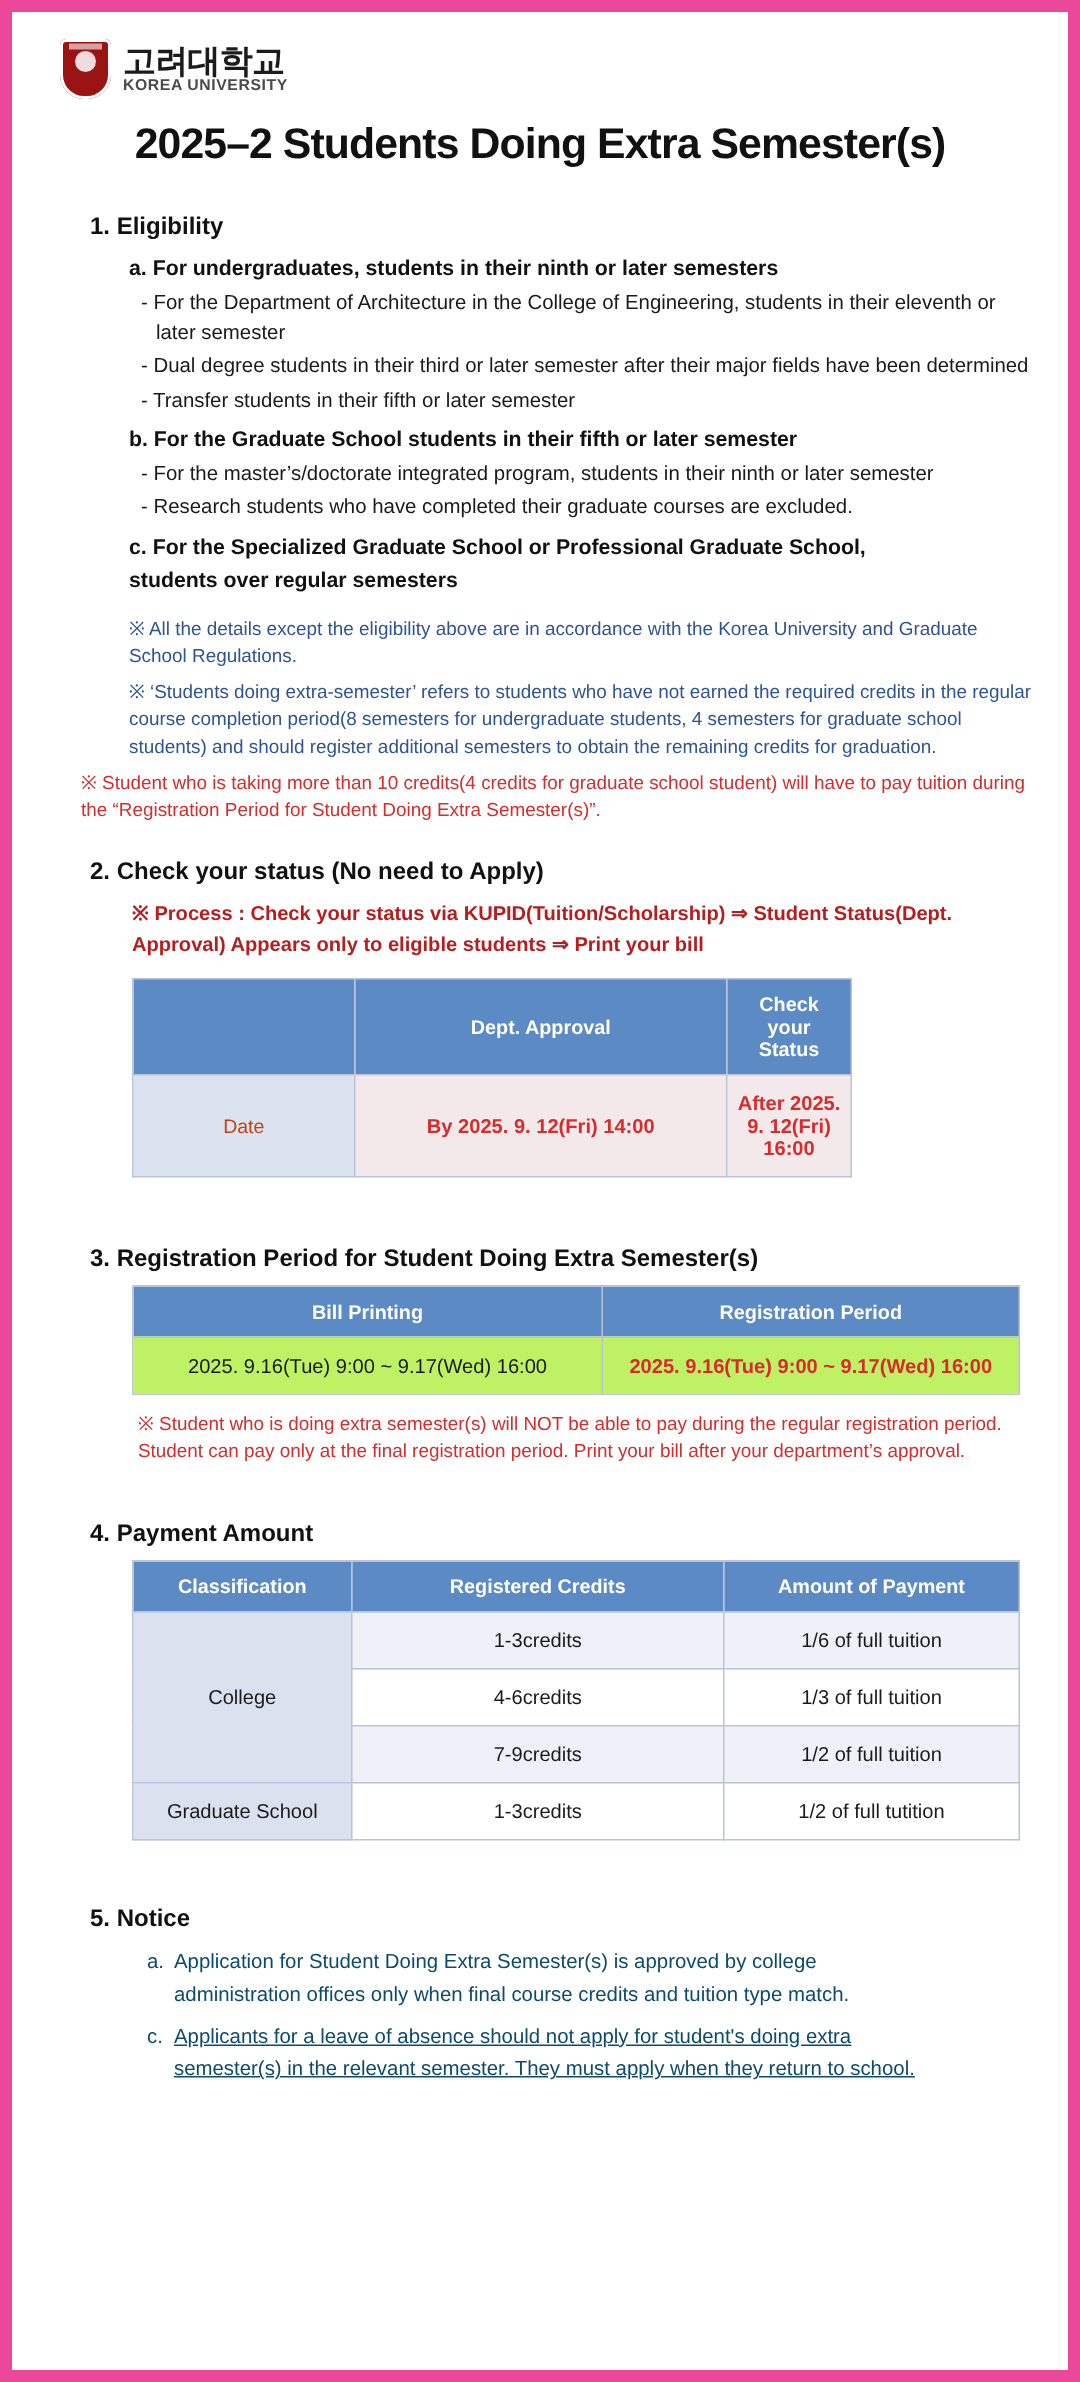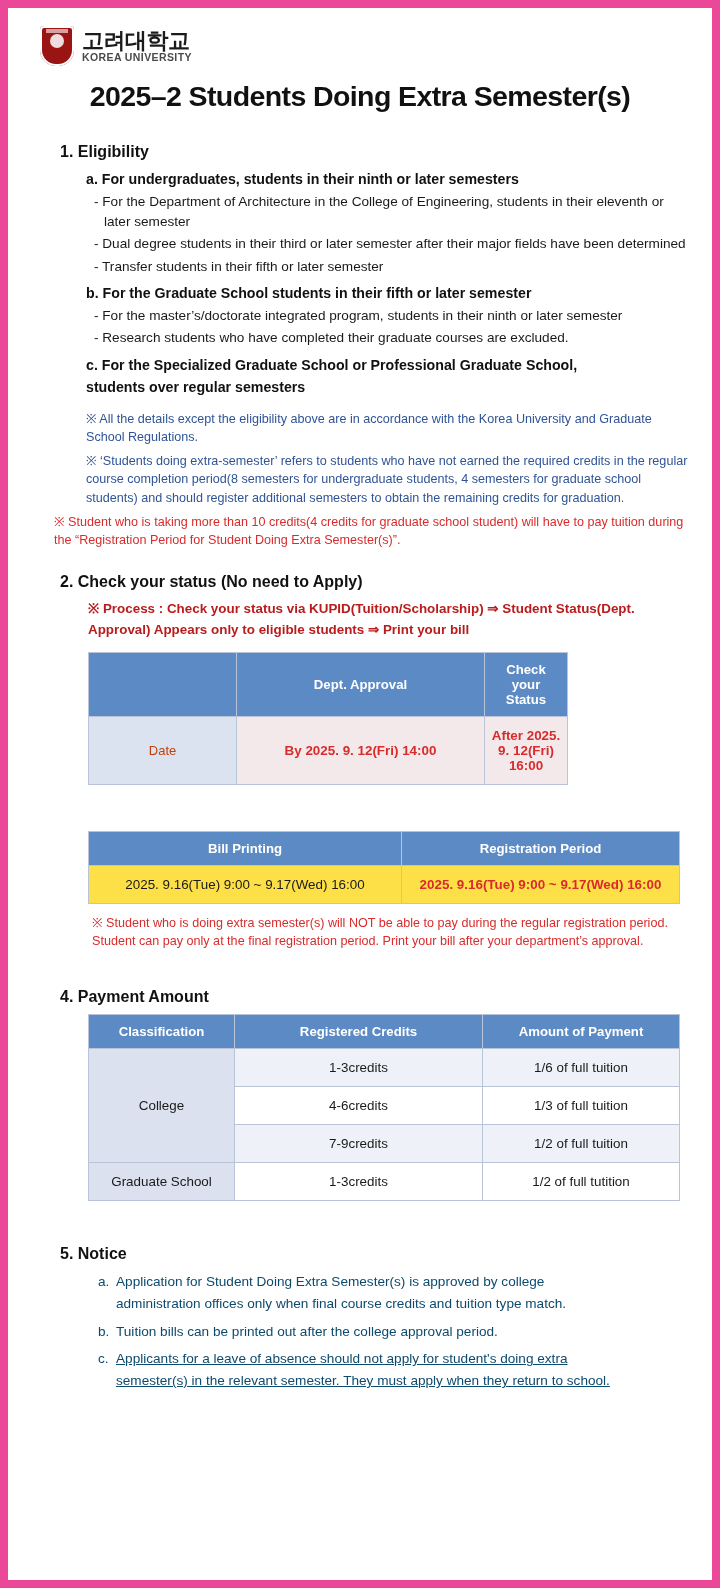--- a/index.html
+++ b/index.html
@@ -156,21 +156,21 @@
   .tbl-status td { padding: 11px 6px; }
   .tbl-status .lbl { background: #dce3f0; color: #c2410c; }
   .tbl-status .val {
     background: #f3e9ea;
     color: #d92b2b;
     font-weight: bold;
     font-size: 13.4px;
   }
 
   .tbl-reg { width: 592px; }
-  .tbl-reg td { padding: 11px 6px; background: #fde047; color: #1a1a1a; font-size: 13.4px; margin-top: 22px; }
+  .tbl-reg td { padding: 11px 6px; background: #bef264; color: #1a1a1a; font-size: 13.4px; margin-top: 22px; }
   .tbl-reg td.red { color: #d92b2b; font-weight: bold; }
 
   .tbl-pay { width: 592px; }
   .tbl-pay td { padding: 11px 6px; font-size: 13.4px; color: #1a1a1a; }
   .tbl-pay td.cls { background: #dbe1ef; }
   .tbl-pay td.alt { background: #eef1f7; }
   .tbl-pay td.plain { background: #ffffff; }
 
   
   .notice-item {
@@ -236,20 +236,21 @@
         <td class="val">By 2025.  9. 12(Fri) 14:00</td>
         <td class="val">After 2025. 9. 12(Fri) 16:00</td>
       </tr>
     </tbody>
       </table>
   </div>
 
   <div style="height:22px"></div>
 
   <div class="sec-block">
+    <div class="section-title">3. Registration Period for Student Doing Extra Semester(s)</div>
 
     <table class="tbl-reg">
       <tbody>
           <tr>
         <th style="width:300px;">Bill Printing</th>
         <th>Registration Period</th>
       </tr>
       <tr>
         <td>2025. 9.16(Tue) 9:00 ~ 9.17(Wed) 16:00</td>
         <td class="red">2025. 9.16(Tue) 9:00 ~ 9.17(Wed) 16:00</td>
@@ -298,23 +299,20 @@
   <div style="height:20px"></div>
 
   <div class="sec-block">
     <div class="section-title">5. Notice</div>
 
     <div class="notice-item">
       <span class="idx">a.</span><span>Application for Student Doing Extra Semester(s) is approved by college</span>
       <span class="ind">administration offices only when final course credits and tuition type match.</span>
     </div>
 
-    <div class="notice-item">
-      <span class="idx">b.</span><span>Tuition bills can be printed out after the college approval period.</span>
-    </div>
 
     <div class="notice-item">
       <span class="idx">c.</span><span class="u">Applicants for a leave of absence should not apply for student's doing extra</span>
       <span class="ind u">semester(s) in the relevant semester. They must apply when they return to school.</span>
     </div>
   </div>
 
 </div>
 
 </body></html>

